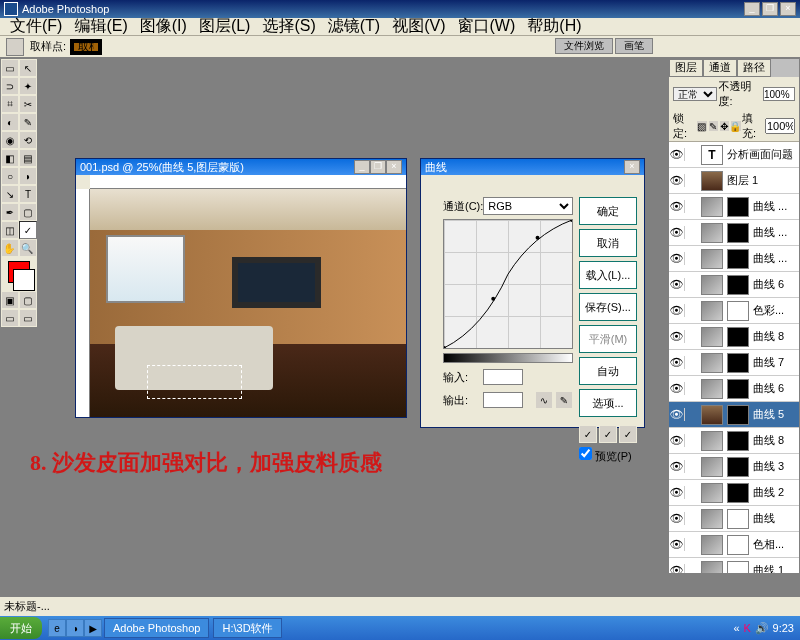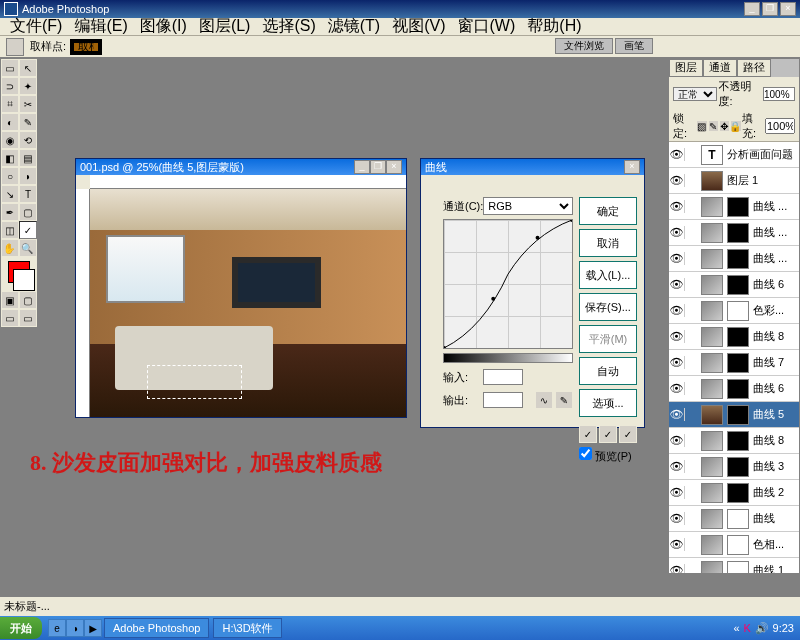--- a/index.html
+++ b/index.html
@@ -68,21 +68,21 @@
 .link{width:14px;border-right:1px solid #ccc}
 .thumb{width:22px;height:20px;border:1px solid #808080;margin:0 2px;background:linear-gradient(135deg,#888,#ccc)}
 .thumb.mask{background:#000}
 .thumb.mask2{background:#fff}
 .thumb.type{background:#fff;display:flex;align-items:center;justify-content:center;font-size:12px;font-weight:bold}
 .thumb.img{background:linear-gradient(#8a6a4a,#4a2a1a)}
 .layer-name{flex:1;padding-left:2px;white-space:nowrap;overflow:hidden}
 .annotation{position:absolute;left:30px;top:390px;color:#d01818;font-size:22px;font-weight:bold;font-family:"SimHei","Microsoft YaHei"}
 .statusbar{position:absolute;left:0;right:0;bottom:24px;height:20px;background:#ece9d8;border-top:1px solid #808080;display:flex;align-items:center;padding:0 4px;font-size:10px}
 .taskbar{position:absolute;left:0;right:0;bottom:0;height:24px;background:linear-gradient(#3c8bde,#2668c8);display:flex;align-items:center;font-size:10px}
-.start-btn{height:22px;background:linear-gradient(#5aac3a,#3a8a2a);color:#fff;padding:0 10px;border-radius:0 8px 8px 0;display:flex;align-items:center;font-weight:bold;cursor:pointer}
+.start-btn{height:22px;background:linear-gradient(#5aac3a,#3a8a2a);color:#fff;padding:0 10px;border-radius:0 8px 8px 0;display:flex;align-items:center;font-weight:normal;cursor:pointer}
 .task-item{height:20px;background:#3c8bde;border:1px solid #2658a8;color:#fff;padding:0 8px;margin:0 2px;display:flex;align-items:center;cursor:pointer}
 .tray{margin-left:auto;color:#fff;padding:0 6px;display:flex;align-items:center;gap:4px}
 svg{display:block}
 </style>
 </head>
 <body>
 
 <div class="titlebar">
   <div class="app-icon"></div>
   <div class="title">Adobe Photoshop</div>

